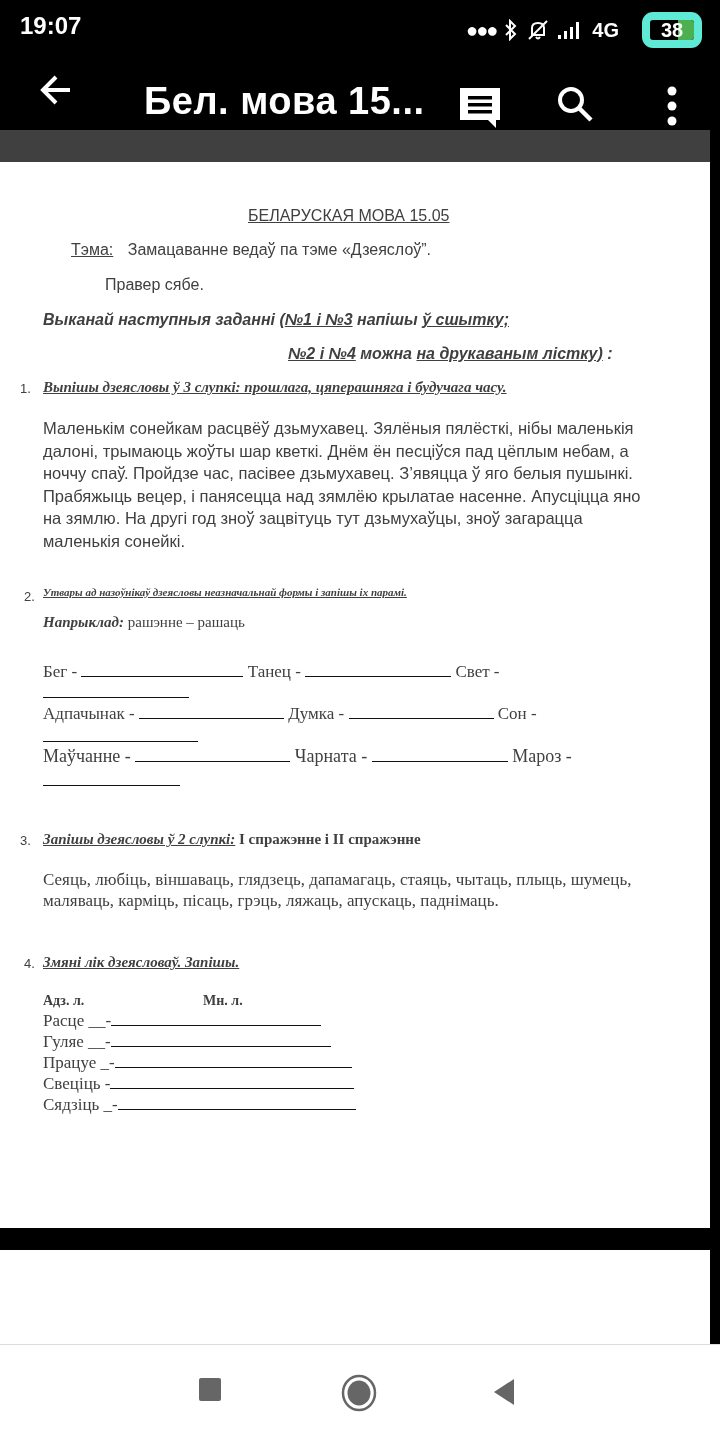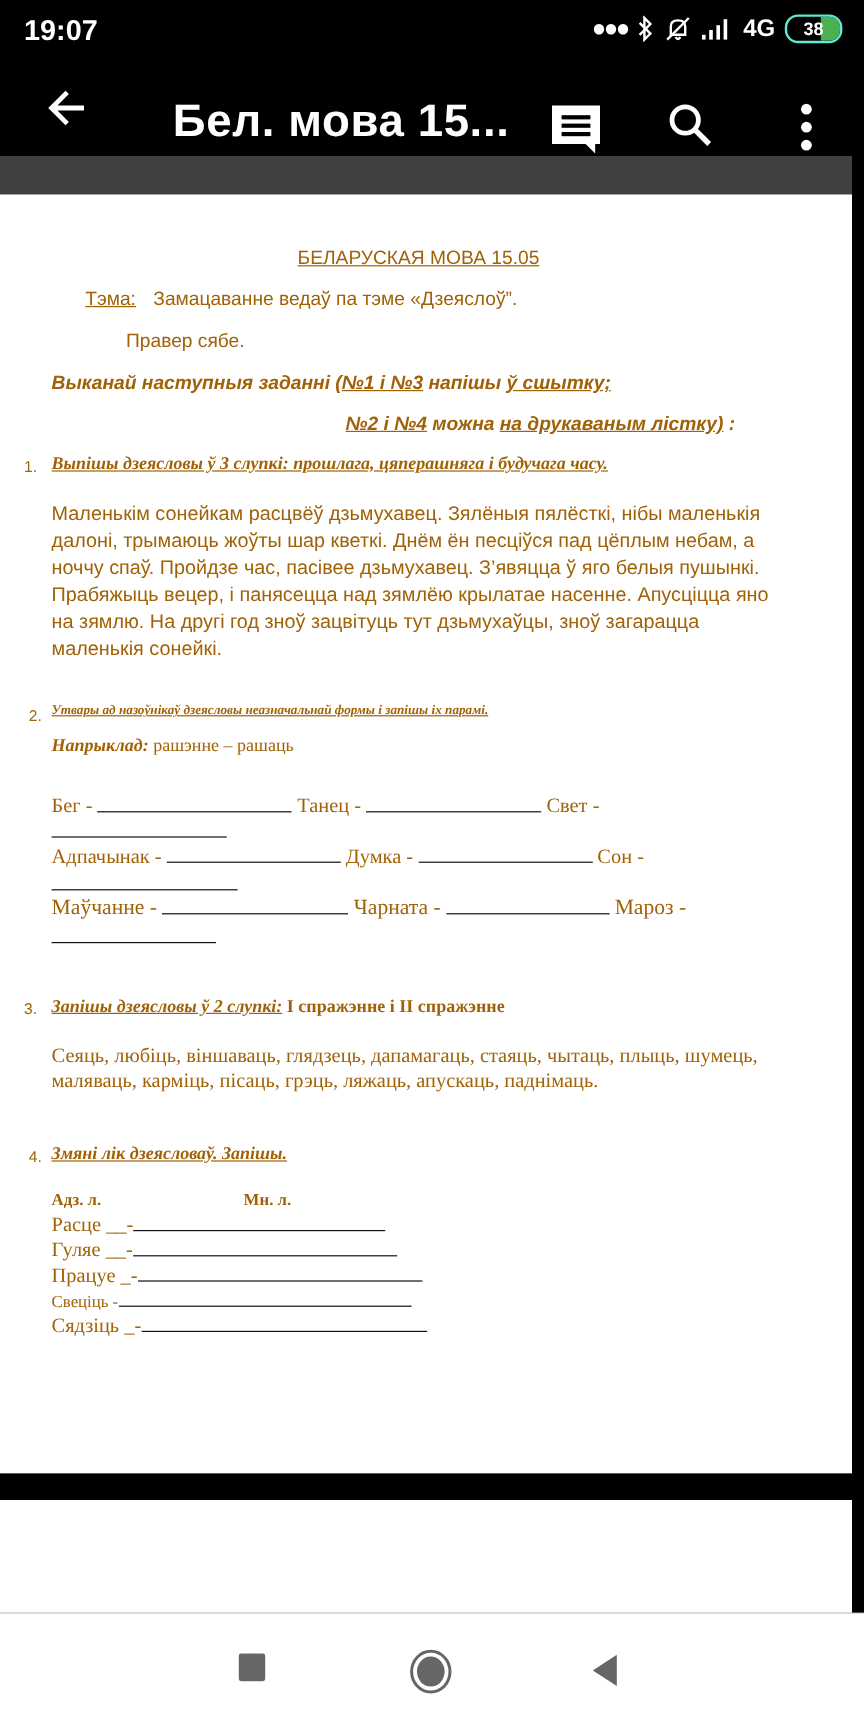--- a/index.html
+++ b/index.html
@@ -1,30 +1,30 @@
 <!DOCTYPE html>
 <html><head>
 <meta charset="utf-8">
 <style>
   html, body { margin:0; padding:0; }
   body { width:720px; height:1440px; background:#000; position:relative; overflow:hidden; font-family:"Liberation Sans", sans-serif; }
   .status-bar { position:absolute; left:0; top:0; width:720px; height:52px; background:#000; color:#fff; }
   .status-time { position:absolute; left:20px; top:12px; font-size:24px; font-weight:bold; font-family:"Liberation Sans", sans-serif; }
   .status-icons { position:absolute; right:18px; top:12px; display:flex; align-items:center; gap:8px; font-size:20px; font-weight:bold; }
-  .battery { display:inline-flex; align-items:center; justify-content:center; width:44px; height:20px; border:2px solid #5eead4; border-radius:11px; font-size:15px; position:relative; overflow:hidden; }
+  .battery { display:inline-flex; align-items:center; justify-content:center; width:44px; height:20px; border:8px solid #5eead4; border-radius:11px; font-size:20px; position:relative; overflow:hidden;margin-left:15px; }
   .battery .fill { position:absolute; right:0; top:0; bottom:0; width:36%; background:#4caf50; }
   .battery span { position:relative; }
   .app-bar { position:absolute; left:0; top:52px; width:720px; height:78px; background:#000; color:#fff; }
   .app-bar .back { position:absolute; left:36px; top:18px; width:40px; height:40px; }
   .app-bar .title { position:absolute; left:144px; top:28px; font-size:38px; font-weight:bold; letter-spacing:0.5px; }
   .app-bar .comment { position:absolute; left:458px; top:34px; width:44px; height:44px; }
   .app-bar .search { position:absolute; left:555px; top:32px; width:40px; height:40px; }
   .app-bar .more { position:absolute; left:660px; top:34px; width:24px; height:40px; }
   .gray-band { position:absolute; left:0; top:130px; width:710px; height:32px; background:#404040; }
-  .page { position:absolute; left:0; top:162px; width:710px; height:1066px; background:#fff; color:#a16207; }
+  .page { position:absolute; left:0; top:162px; width:710px; height:1066px; background:#fff; color:#404040; }
   .doc { position:absolute; left:0; top:0; width:710px; }
   .t { position:absolute; white-space:nowrap; }
   .calibri { font-family:"Liberation Sans", sans-serif; font-size:16px; }
   .serif { font-family:"Liberation Serif", serif; }
   .u { text-decoration:underline; }
   .bi { font-weight:bold; font-style:italic; }
   .para { font-size:16.5px; line-height:22.5px; white-space:normal; width:620px; }
   .para2 { font-size:17px; line-height:21px; white-space:normal; width:600px; }
   .blank-line { display:inline-block; border-bottom:1px solid #111; height:14px; vertical-align:baseline; }
   .black-band { position:absolute; left:0; top:1228px; width:710px; height:22px; background:#000; }
@@ -147,21 +147,21 @@
     <div class="t serif para2" style="left:43px; top:707px;">Сеяць, любіць, віншаваць, глядзець, дапамагаць, стаяць, чытаць, плыць, шумець, маляваць, карміць, пісаць, грэць, ляжаць, апускаць, паднімаць.</div>
 
     <div class="t calibri" style="left:24px; top:794px; font-size:13px;">4.</div>
     <div class="t serif bi u" style="left:43px; top:792px; font-size:15px;">Змяні лік дзеясловаў. Запішы.</div>
     <div class="t serif" style="left:43px; top:831px; font-size:14px; font-weight:bold;">Адз. л.</div>
     <div class="t serif" style="left:203px; top:831px; font-size:14px; font-weight:bold;">Мн. л.</div>
 
     <div class="t serif" style="left:43px; top:849px; font-size:17px;"><span>Расце __-</span><span class="blank-line" style="width:210px;"></span></div>
     <div class="t serif" style="left:43px; top:870px; font-size:17px;"><span>Гуляе __-</span><span class="blank-line" style="width:220px;"></span></div>
     <div class="t serif" style="left:43px; top:891px; font-size:17px;"><span>Працуе _-</span><span class="blank-line" style="width:237px;"></span></div>
-    <div class="t serif" style="left:43px; top:912px; font-size:14px;"><span>Свеціць -</span><span class="blank-line" style="width:244px;"></span></div>
+    <div class="t serif" style="left:43px; top:912px; font-size:17px;"><span>Свеціць -</span><span class="blank-line" style="width:244px;"></span></div>
     <div class="t serif" style="left:43px; top:933px; font-size:17px;"><span>Сядзіць _-</span><span class="blank-line" style="width:238px;"></span></div>
   </div>
 </div>
 
 <div class="black-band"></div>
 <div class="white-lower"></div>
 
 <div class="nav-bar">
   <svg class="nav-btn" style="left:198px;" width="24" height="26" viewBox="0 0 24 26">
       <rect x="1" y="1" width="22" height="23" rx="2" fill="#666"></rect>

